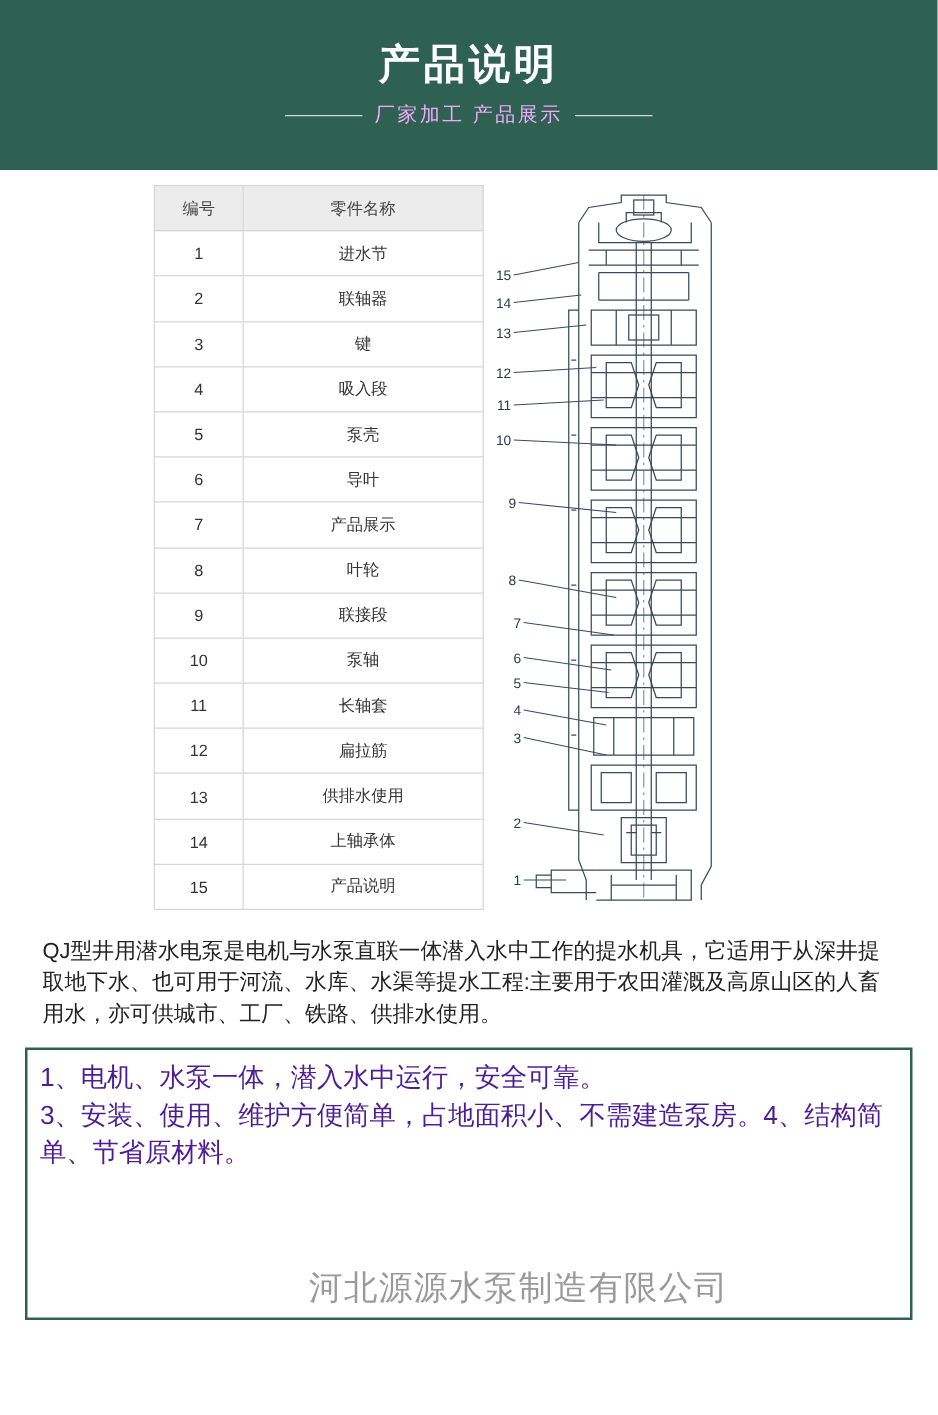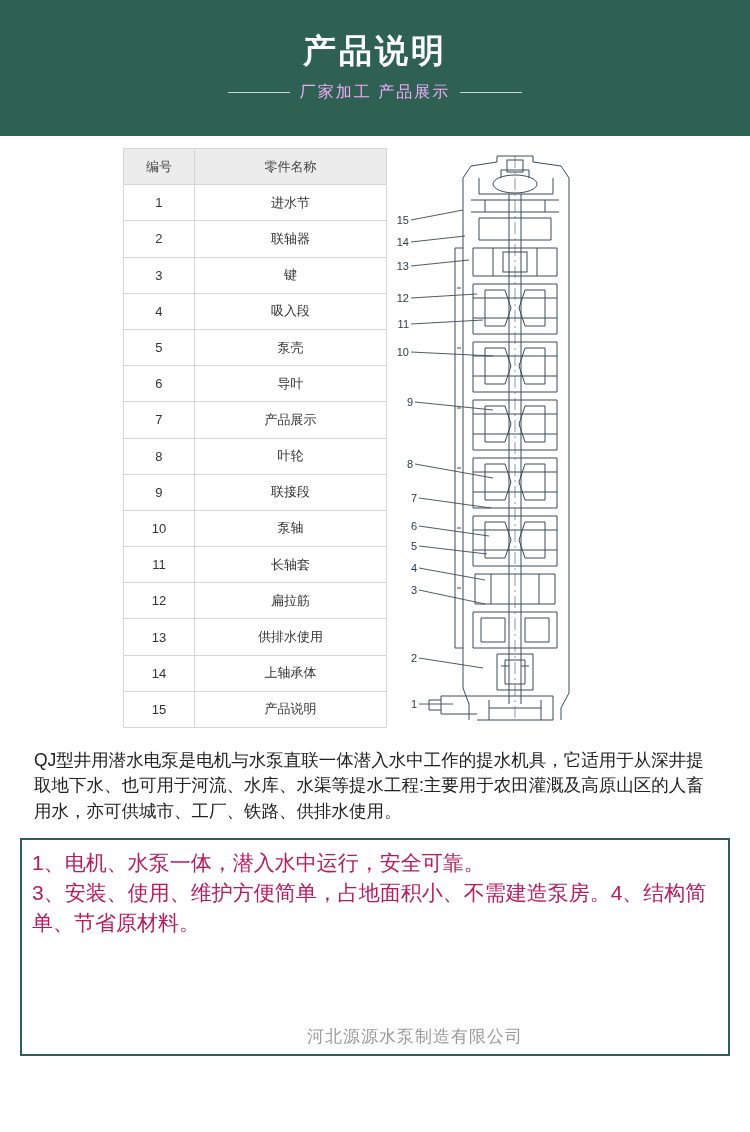--- a/index.html
+++ b/index.html
@@ -105,34 +105,34 @@
   }
   .desc p { margin: 12px; }
 
   
   .features {
     margin: 14px 20px 0 20px;
     border: 2px solid #2f6152;
     padding: 8px 10px 10px 10px;
     font-size: 21px;
     line-height: 1.42;
-    color: #be185d;
+    color: #4c1d95;
     height: 218px;
     overflow: hidden;
   }
   .features p { margin: 0; }
 
   
   .watermark {
     position: absolute;
     left: 0;
     right: 0;
     bottom: 8px;
     text-align: center;
-    font-size: 17px;
+    font-size: 27px;
     color: #9a9a9a;
     letter-spacing: 1px;
     padding-left: 80px;
   }
 </style>
 </head>
 <body>
 
 <div class="header">
   <div class="header-title">产品说明</div>

